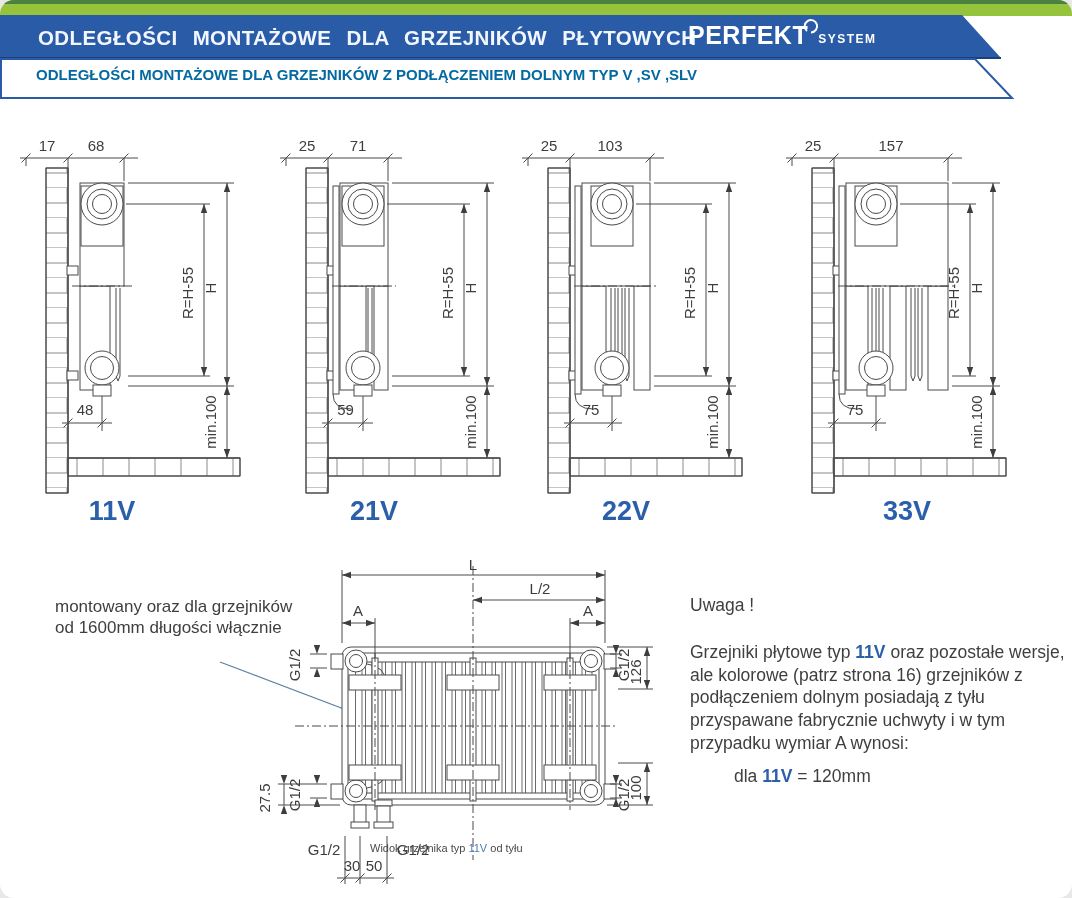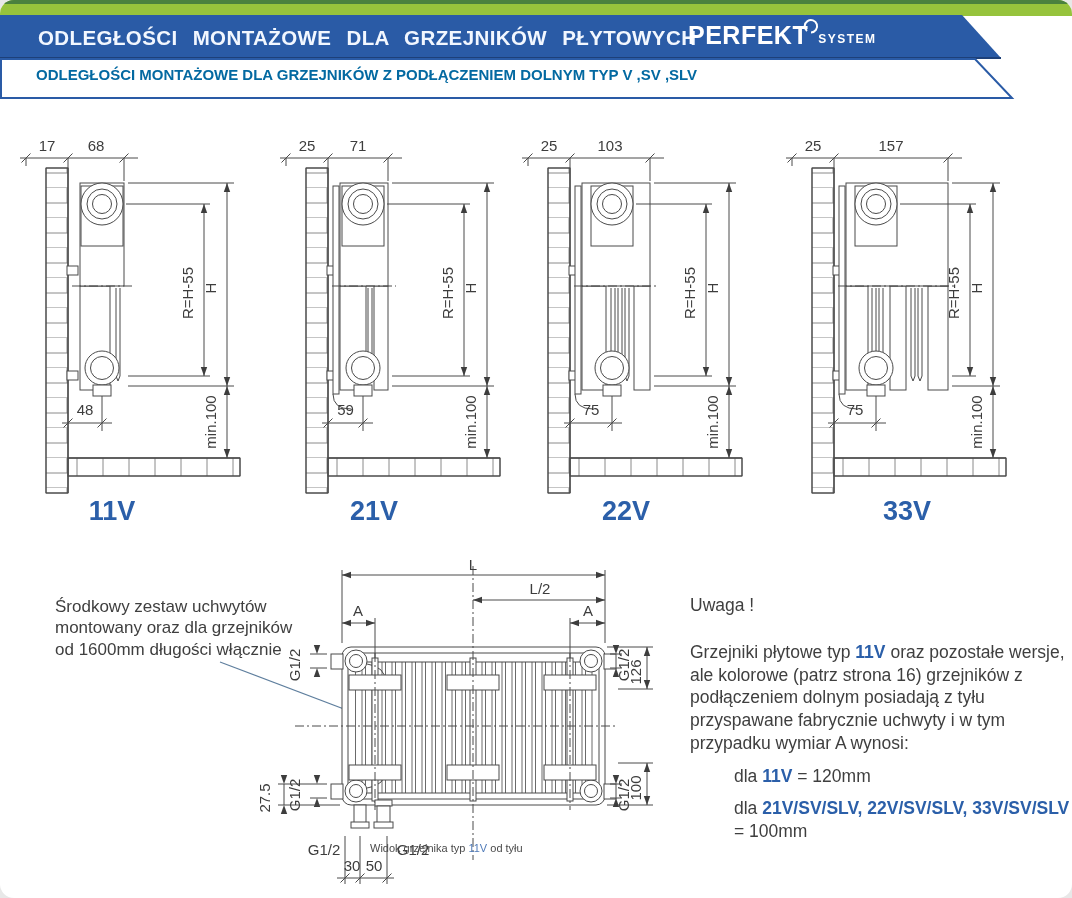--- a/index.html
+++ b/index.html
@@ -338,21 +338,20 @@
         <text x="181" y="165" class="dim" transform="rotate(-90 181 165)">R=H-55</text>
         <text x="204" y="294" class="dim" transform="rotate(-90 204 294)">min.100</text>
         <text x="77" y="287" class="dim">75</text>
         <text x="129" y="392" class="tl">33V</text>
       </svg>
     </div>
 
   <div class="bottom">
 
     <div class="note-left">
-      <div>Środkowy zestaw uchwytów</div>
       <div>montowany oraz dla grzejników</div>
       <div>od 1600mm długości włącznie</div>
     </div>
 
     <svg class="rear-svg" viewBox="0 0 450 330">
       <defs>
         <pattern id="finp" width="10" height="10" patternUnits="userSpaceOnUse">
           <path d="M2,0 V10 M5.5,0 V10" stroke="#6a6a6a" stroke-width="1" fill="none"></path>
         </pattern>
       </defs>
@@ -480,16 +479,15 @@
       <text class="dim" x="132" y="313">30</text>
       <text class="dim" x="154" y="313">50</text>
     </svg>
 
     <div class="caption"><span>Widok grzejnika typ </span><span class="cap-accent">11V</span><span> od tyłu</span></div>
 
     <div class="note-right">
       <div class="title">Uwaga !</div>
       <div class="body"><span>Grzejniki płytowe typ </span><span class="accent">11V</span><span> oraz pozostałe wersje, ale kolorowe (patrz strona 16) grzejników z podłączeniem dolnym posiadają z tyłu przyspawane fabrycznie uchwyty i w tym przypadku wymiar A wynosi:</span></div>
       <div class="rule"><span>dla </span><span class="accent">11V</span><span> = 120mm</span></div>
-      <div class="rule"><span>dla </span><span class="accent">21V/SV/SLV, 22V/SV/SLV, 33V/SV/SLV</span><span> = 100mm</span></div>
     </div>
   </div>
 </div>
 
 </body></html>

